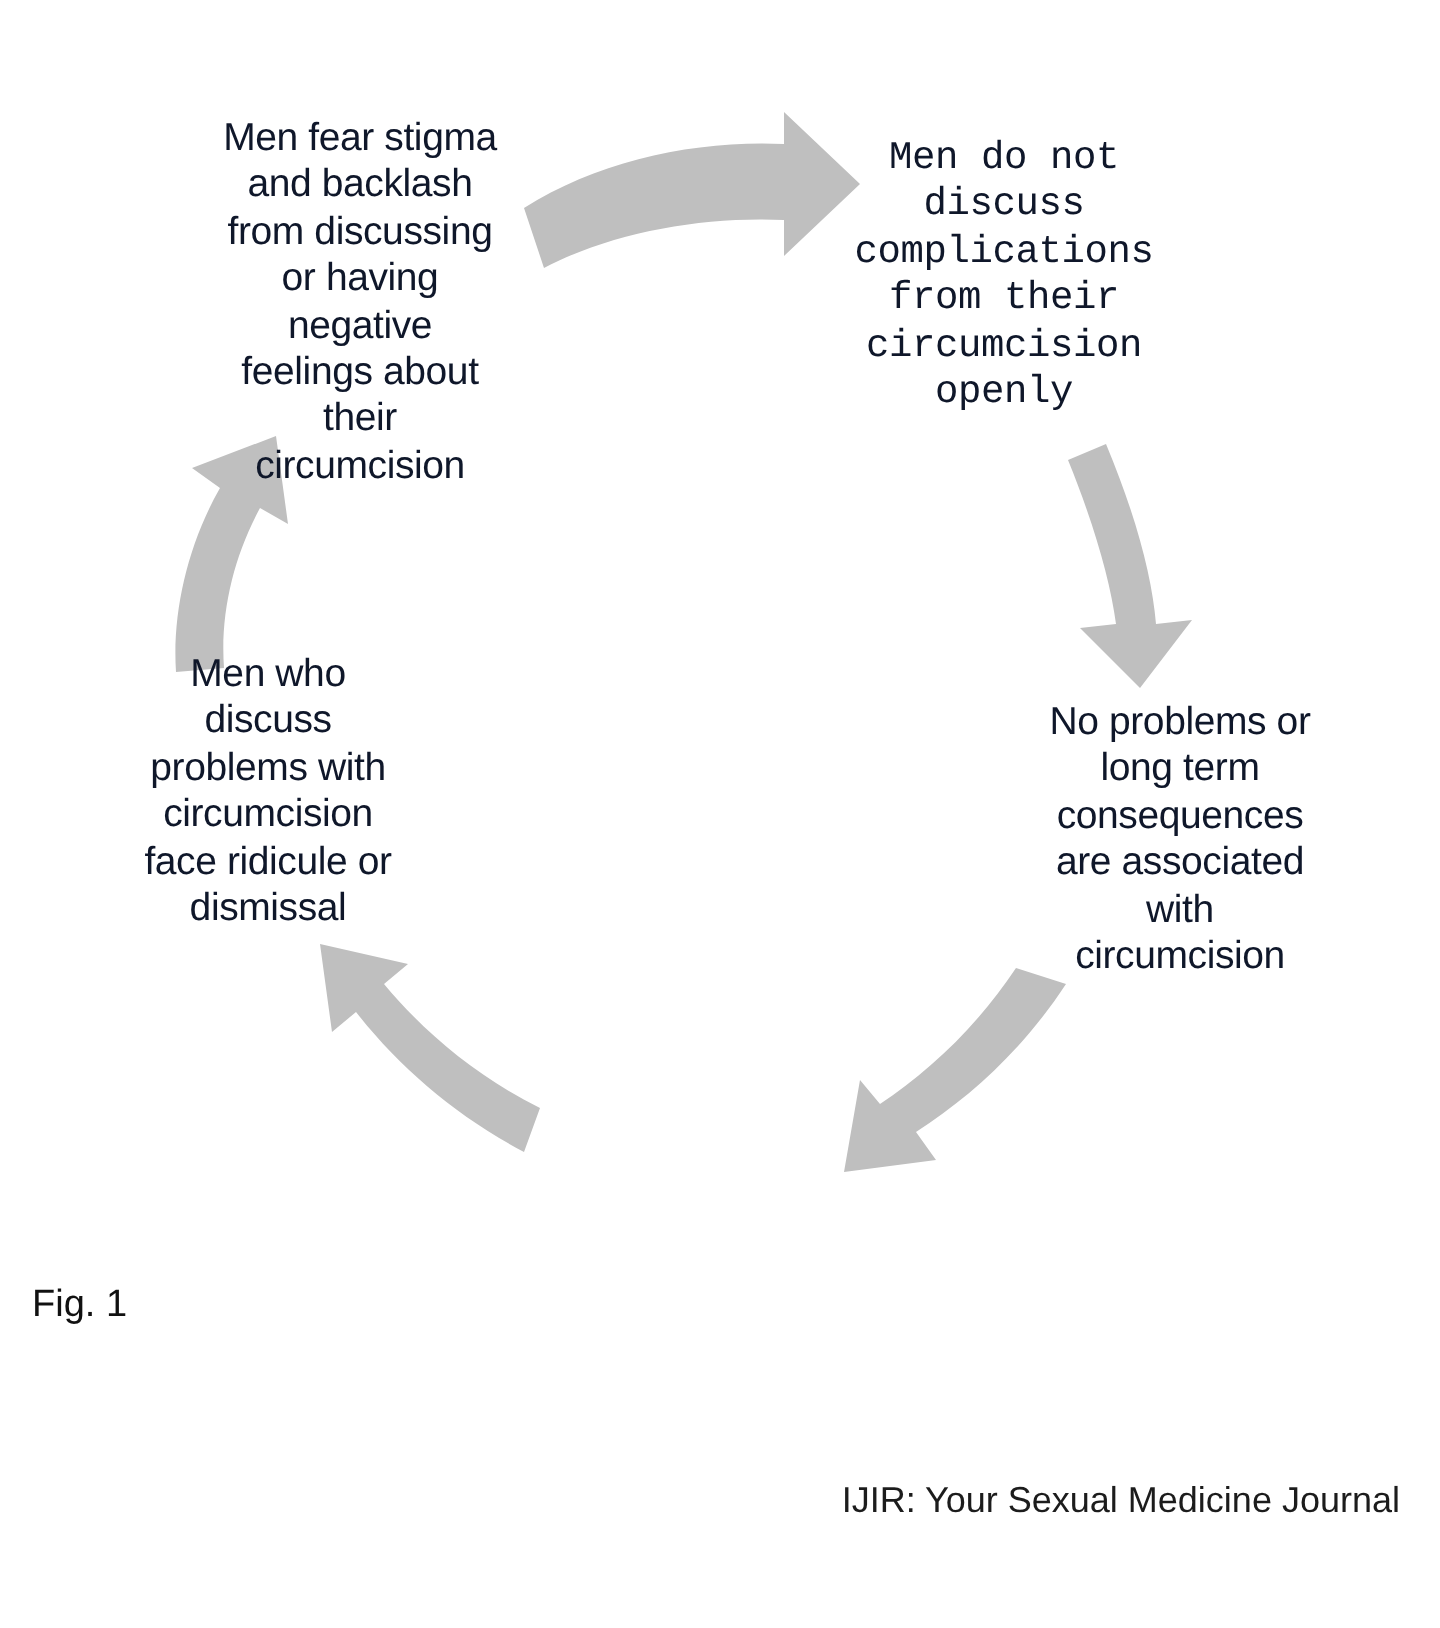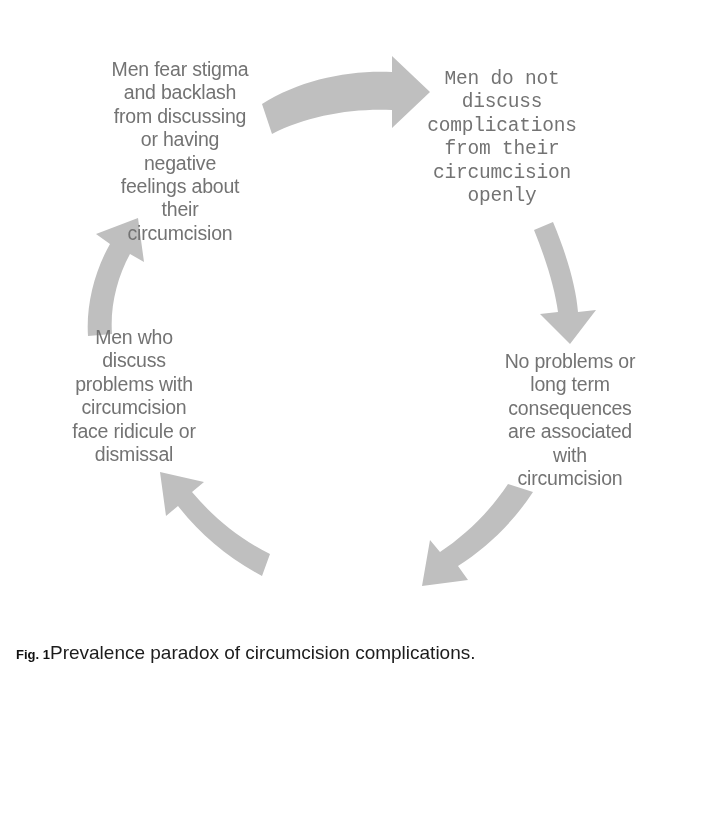--- a/index.html
+++ b/index.html
@@ -33,39 +33,39 @@
     pointer-events: none;
   }
 
   .node-text {
     position: absolute;
     text-align: center;
     font-family: "Liberation Sans", sans-serif;
     font-size: 19.5px;
     line-height: 1.2;
     font-weight: 400;
-    color: #737373;
+    color: #0f172a;
     letter-spacing: -0.2px;
     white-space: pre-line;
   }
 
   
   #node-stigma {
     left: 78px;
     top: 58px;
     width: 204px;
   }
   #node-no-discuss {
     left: 404px;
     top: 68px;
     width: 196px;
     font-family: Liberation Mono, monospace;
   }
   #node-no-problems {
-    left: 472px;
+    left: 492px;
     top: 350px;
     width: 196px;
   }
   #node-cultural-norm {
     left: 248px;
     top: 534px;
     width: 208px;
   }
   #node-ridicule {
     left: 40px;
@@ -76,23 +76,24 @@
   .caption-row {
     position: absolute;
     left: 16px;
     top: 642px;
     width: 690px;
     display: flex;
     align-items: baseline;
     font-family: "Liberation Sans", sans-serif;
   }
   .caption-label {
-    font-size: 13px;
-    font-weight: 700;
+    font-size: 19px;
+    font-weight: 400;
     color: #111111;
+    margin-right: 16px;
     white-space: nowrap;
   }
   .caption-text {
     font-size: 19px;
     font-weight: 400;
     color: #1c1c1c;
     white-space: nowrap;
   }
 
   #journal-footer {
@@ -187,17 +188,17 @@
 
   <div class="node-text" id="node-ridicule">Men who
 discuss
 problems with
 circumcision
 face ridicule or
 dismissal</div>
 
   <div class="caption-row">
     <span class="caption-label">Fig. 1</span>
-    <span class="caption-text">Prevalence paradox of circumcision complications.</span>
   </div>
 
+  <div id="journal-footer">IJIR: Your Sexual Medicine Journal</div>
 
 </div>
 
 </body></html>

